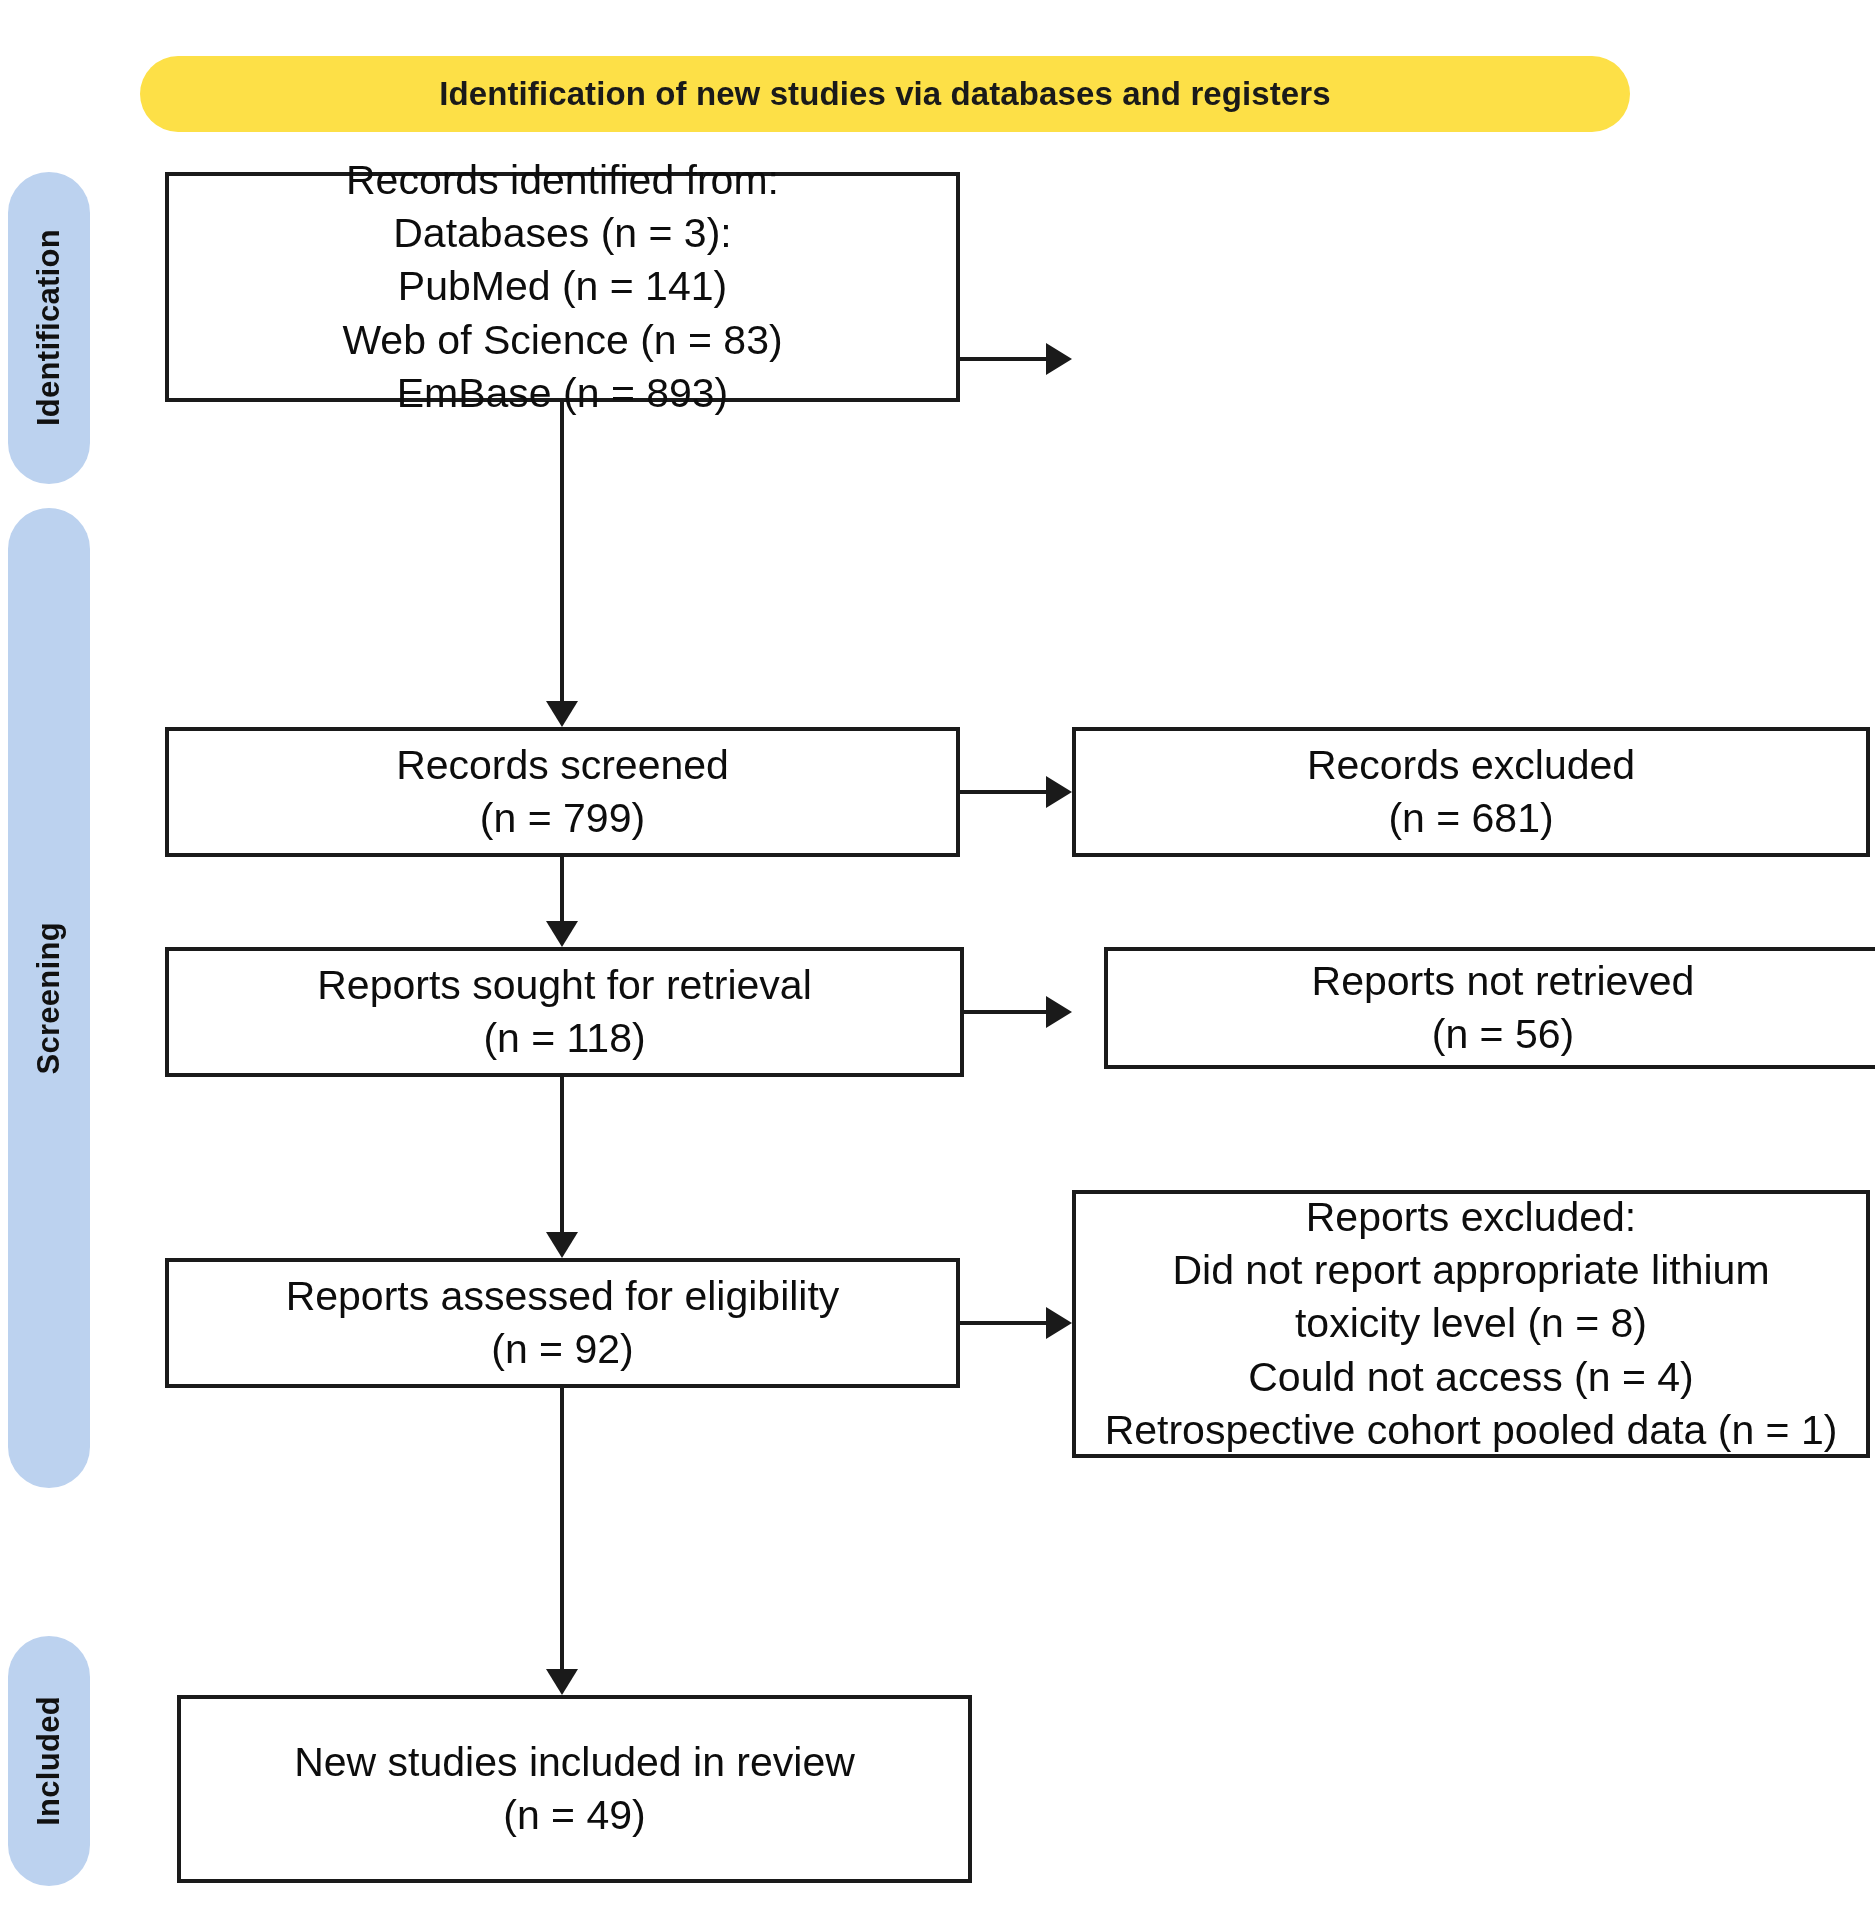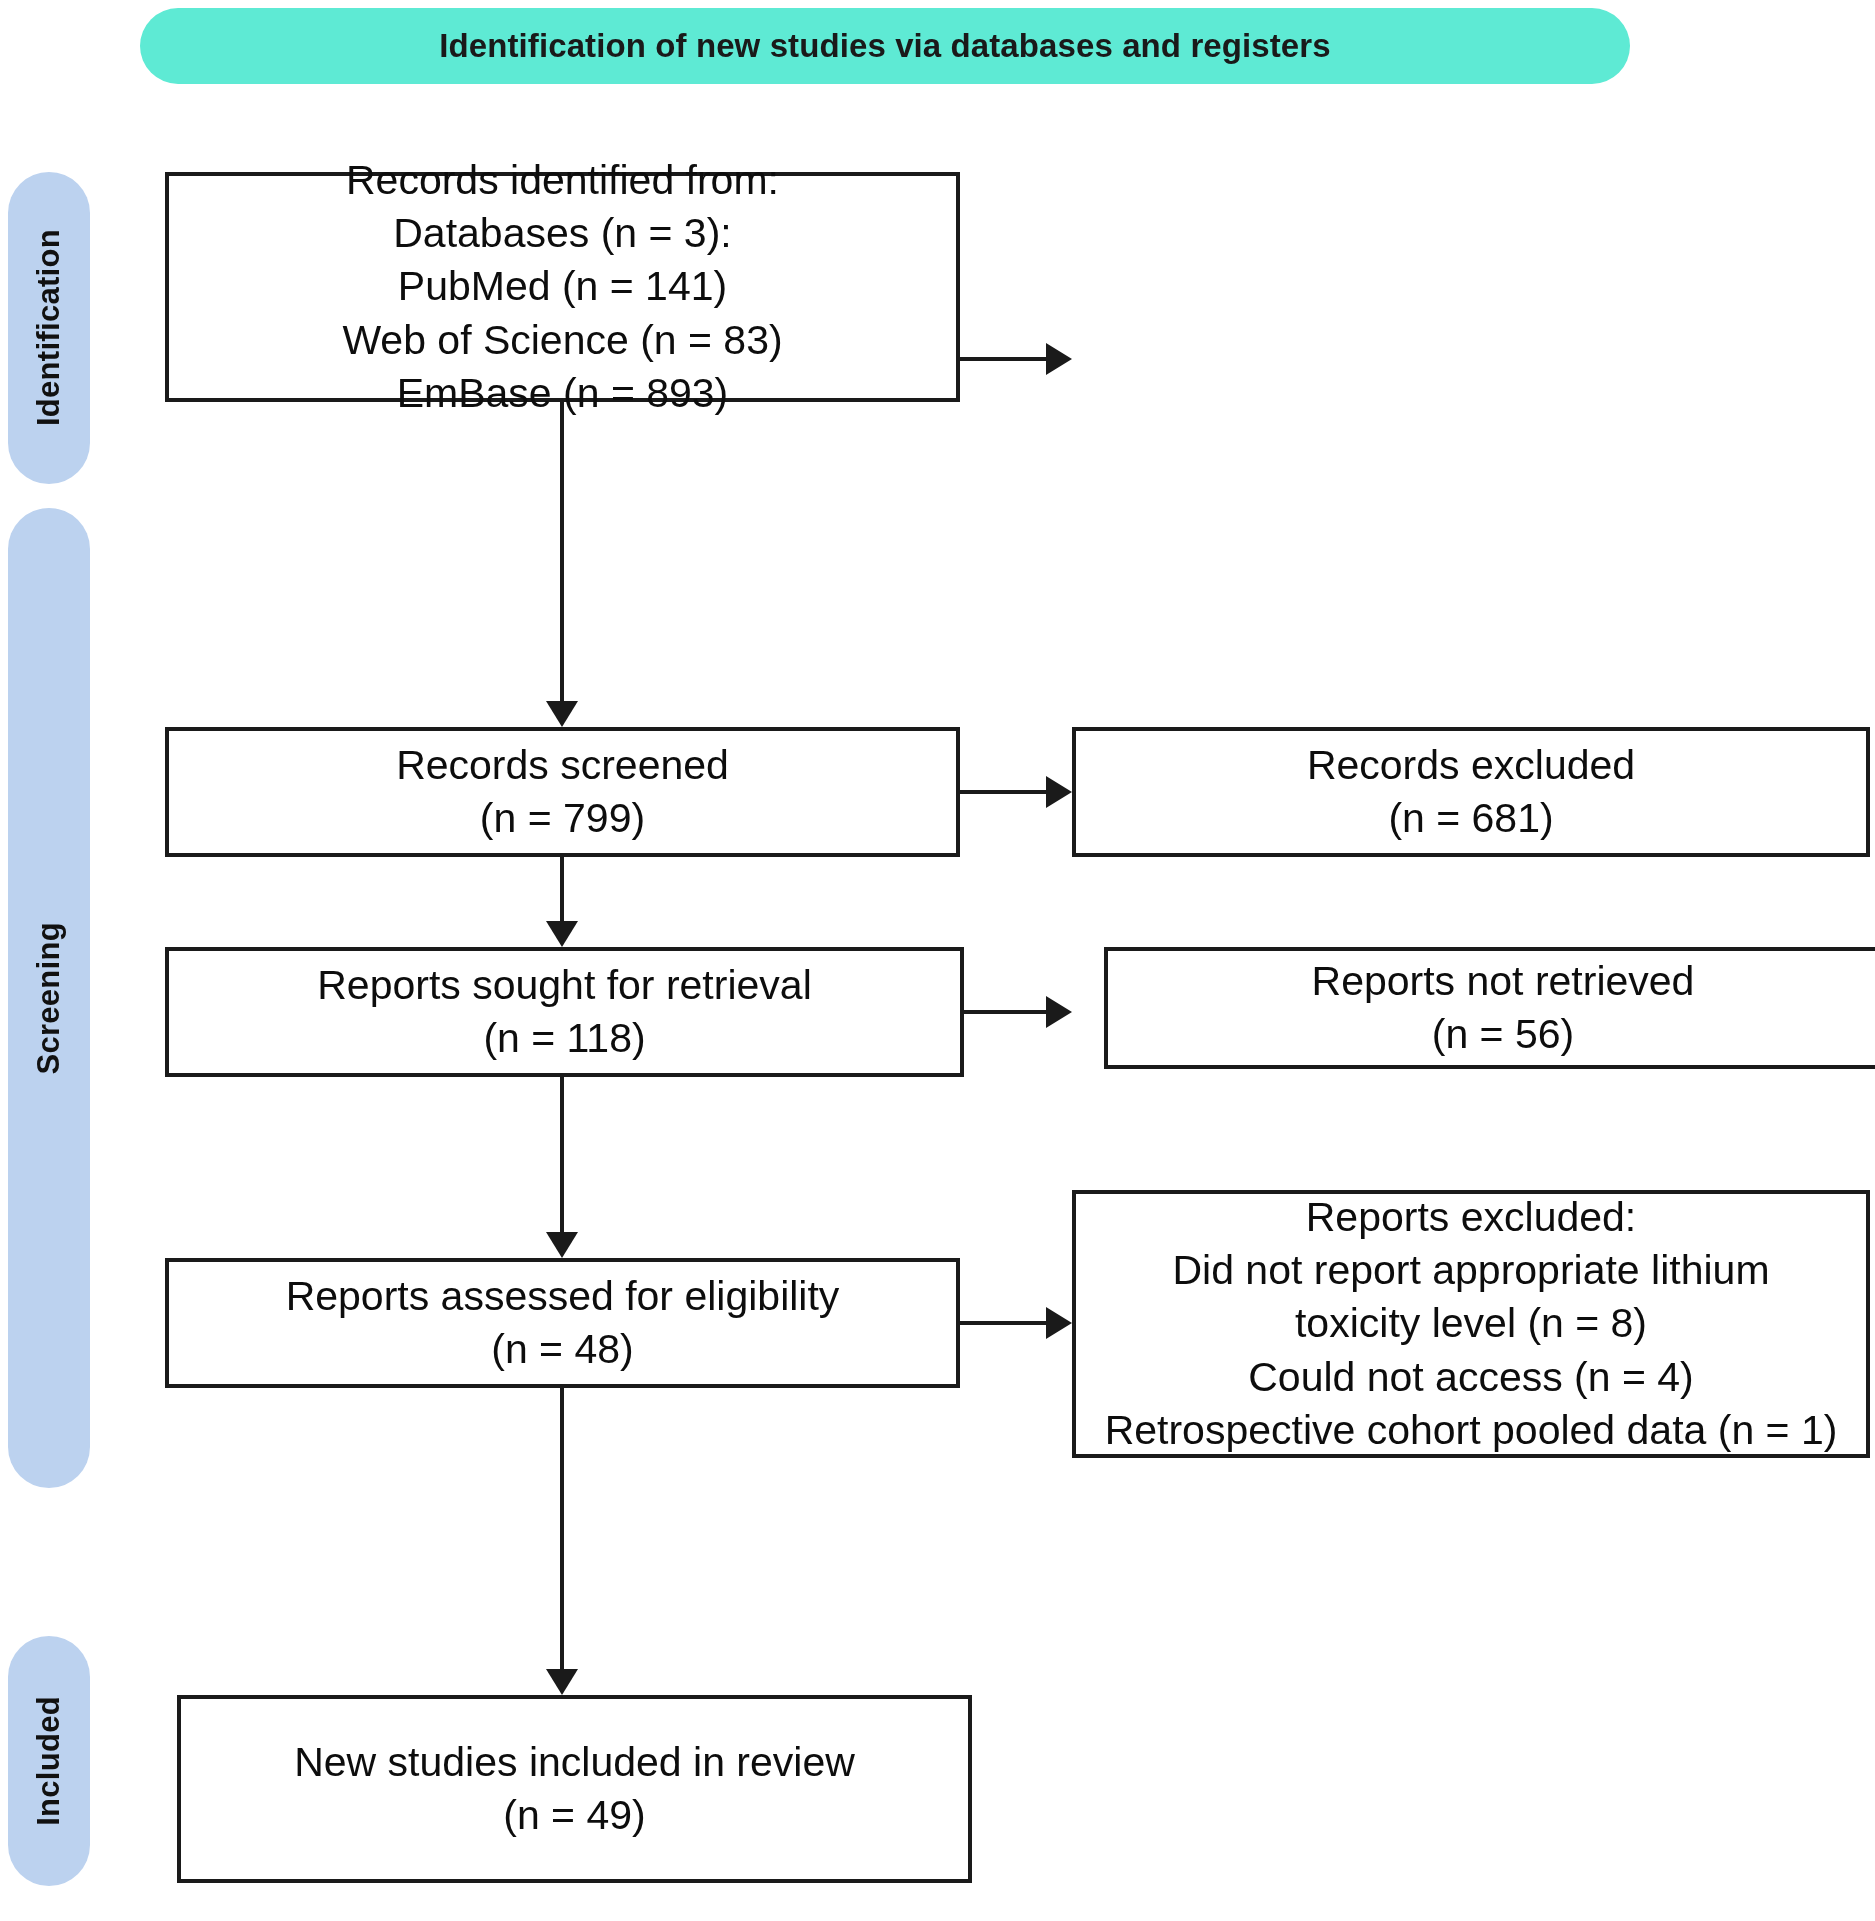--- a/index.html
+++ b/index.html
@@ -125,21 +125,21 @@
     border-top: 16px solid transparent;
     border-bottom: 16px solid transparent;
     border-left: 26px solid #1a1a1a;
   }
 </style>
 </head>
 <body>
 
 <div id="page">
 
-  <div class="banner" style="background: #5eead4;">
+  <div class="banner" style="background: #fde047; margin-top: 48px;">
     <div class="banner-text">Identification of new studies via databases and registers</div>
   </div>
 
   <div class="rail" id="rail-identification" style="background: rgb(188, 210, 239);">
     <span class="rail-text">Identification</span>
   </div>
   <div class="rail" id="rail-screening" style="background: rgb(188, 210, 239);">
     <span class="rail-text">Screening</span>
   </div>
   <div class="rail" id="rail-included" style="background: rgb(188, 210, 239);">
@@ -170,21 +170,21 @@
 (n = 118)</span>
   </div>
 
   <div class="box" id="box-notretrieved">
     <span class="box-text">Reports not retrieved
 (n = 56)</span>
   </div>
 
   <div class="box" id="box-assessed">
     <span class="box-text">Reports assessed for eligibility
-(n = 48)</span>
+(n = 92)</span>
   </div>
 
   <div class="box" id="box-excluded-rep">
     <span class="box-text">Reports excluded:
 Did not report appropriate lithium
 toxicity level (n = 8)
 Could not access (n = 4)
 Retrospective cohort pooled data (n = 1)</span>
   </div>
 

